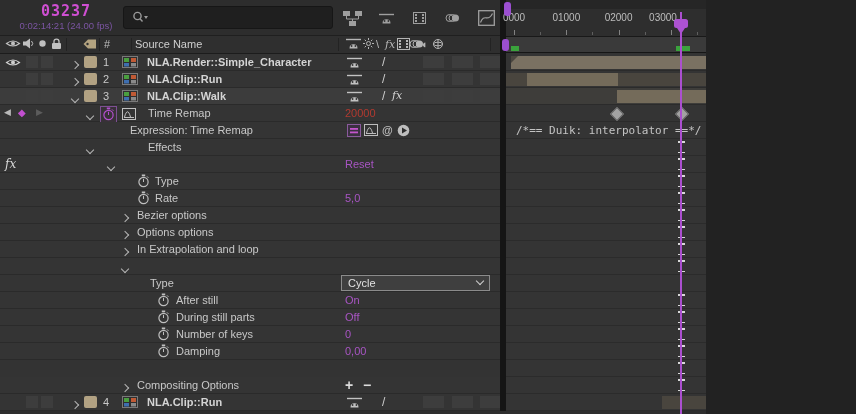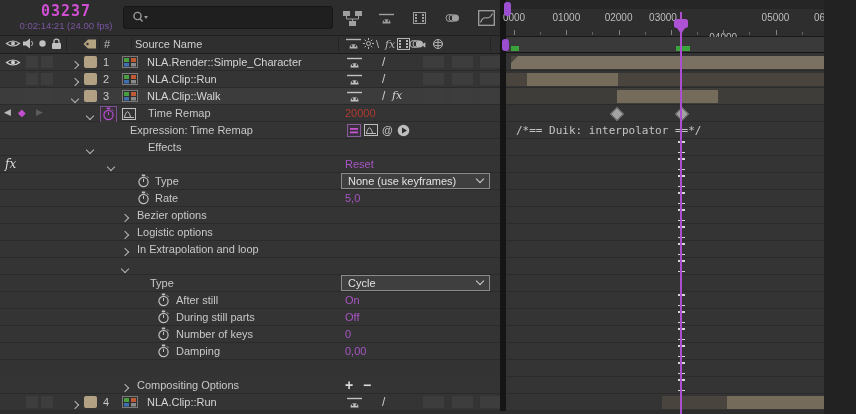--- a/index.html
+++ b/index.html
@@ -1,16 +1,16 @@
 <!DOCTYPE html>
 <html><head>
 <meta charset="utf-8">
 <style>
   html,body{margin:0;padding:0;background:#222;}
-  #stage{position:relative;width:824px;height:414px;background:#333333;overflow:hidden;
+  #stage{position:relative;width:706px;height:414px;background:#333333;overflow:hidden;
     font-family:"Liberation Sans",sans-serif;font-size:11px;color:#c8c8c8;-webkit-font-smoothing:antialiased;}
   
   #topbar{position:absolute;left:0;top:0;width:500px;height:35px;background:#2d2d2d;border-bottom:1px solid #1f1f1f;}
   #tc{position:absolute;left:10px;top:2px;width:112px;text-align:center;font-family:"DejaVu Sans Mono",monospace;
       font-weight:bold;font-size:15px;letter-spacing:1px;color:#cf4fd2;cursor:text;}
   #tcd{position:absolute;left:0px;top:20px;width:132px;text-align:center;font-size:9.5px;color:#7b55a2;}
   #searchbox{position:absolute;left:123px;top:6px;width:208px;height:21px;background:#1f1f1f;border:1px solid #161616;border-radius:3px;}
   #searchbox .mag{position:absolute;left:8px;top:4px;}
   #toolbar{position:absolute;left:342px;top:6px;width:155px;height:24px;display:flex;gap:12px;align-items:center;justify-content:space-between;}
   #toolbar .tbi{width:22px;height:20px;display:flex;align-items:center;justify-content:center;cursor:pointer;}
@@ -27,21 +27,21 @@
   .sel .rl{background:#3c3c3c;} .sel .rr{background:#3e3d3a;}
   .sq{position:absolute;top:2px;width:12px;height:12px;background:#3d3d3d;}
   .sq.w{width:21px;}
   .cell.eye{position:absolute;left:5px;top:3px;width:16px;height:11px;cursor:pointer;}
   .tw{position:absolute;top:4px;width:10px;height:10px;cursor:pointer;}
   .chev{display:inline-block;width:5px;height:5px;border-right:1.4px solid #b5b5b5;border-bottom:1.4px solid #b5b5b5;}
   .chev.r{transform:rotate(-45deg);} .chev.d{transform:rotate(45deg);margin-top:-2px;}
   .colorbox{position:absolute;left:84px;top:2px;width:13px;height:12px;border-radius:2px;background:#b2a283;cursor:pointer;}
   .lnum{position:absolute;left:103px;top:2px;color:#c9c9c9;}
   .srcico{position:absolute;left:122px;top:2px;}
-  .lname{position:absolute;left:147px;top:2px;color:#d4d4d4;font-weight:normal;cursor:default;}
+  .lname{position:absolute;left:147px;top:2px;color:#d4d4d4;font-weight:bold;cursor:default;}
   .swic{position:absolute;top:3px;width:16px;height:12px;cursor:pointer;}
   .qual{position:absolute;left:382px;top:1px;color:#cdcdcd;font-size:12px;cursor:pointer;}
   .fxit{position:absolute;left:392px;top:1px;font-family:"DejaVu Serif",serif;font-style:italic;font-size:11px;color:#d6d6d6;cursor:pointer;}
   .plabel{position:absolute;top:2px;color:#c8c8c8;white-space:nowrap;text-align:center;}
   .pval{position:absolute;left:345px;top:2px;cursor:text;}
   .dropdown{position:absolute;left:341px;top:0px;width:141px;height:14px;background:#3f3f3f;border:1px solid #8b8b8b;
      color:#e2e2e2;padding-left:6px;line-height:14px;cursor:pointer;}
   .dropdown .chev{position:absolute;right:6px;top:4px;border-color:#cfcfcf;}
   .pm{position:absolute;left:345px;top:0px;font-size:14px;font-weight:bold;color:#dcdcdc;letter-spacing:3px;cursor:pointer;}
   .fxbadge{position:absolute;left:5px;top:1px;font-family:"DejaVu Serif",serif;font-style:italic;font-size:12px;color:#d8d8d8;}
@@ -371,21 +371,20 @@
       </div>
       <div class="trow" style="top: 173px;">
         <div class="rl">
           <span class="swic" style="left:137px;top:1px"><svg width="13" height="14">
               <circle cx="6.5" cy="8" r="4.6" fill="none" stroke="#bfbfbf" stroke-width="1.2"></circle>
               <line x1="6.5" y1="8" x2="6.5" y2="4.8" stroke="#bfbfbf"></line>
               <rect x="4.8" y="0.5" width="3.4" height="1.8" fill="#bfbfbf"></rect>
               <line x1="10" y1="2.4" x2="11.4" y2="3.8" stroke="#bfbfbf"></line>
             </svg></span>
           <span class="plabel" style="left:155px">Type</span>
-          <span class="dropdown">None (use keyframes)<span class="chev d"></span></span>
         </div>
         <div class="rr">
           <span class="ibeam" style="left:171px">
             <i></i>
           </span>
         </div>
       </div>
       <div class="trow" style="top: 190px;">
         <div class="rl">
           <span class="swic" style="left:137px;top:1px"><svg width="13" height="14">
@@ -410,21 +409,21 @@
         </div>
         <div class="rr">
           <span class="ibeam" style="left:171px">
             <i></i>
           </span>
         </div>
       </div>
       <div class="trow" style="top: 224px;">
         <div class="rl">
           <span class="tw" style="left:122px"><span class="chev r"></span></span>
-          <span class="plabel" style="left:137px">Logistic options</span>
+          <span class="plabel" style="left:137px">Options options</span>
         </div>
         <div class="rr">
           <span class="ibeam" style="left:171px">
             <i></i>
           </span>
         </div>
       </div>
       <div class="trow" style="top: 241px;">
         <div class="rl">
           <span class="tw" style="left:122px"><span class="chev r"></span></span>

